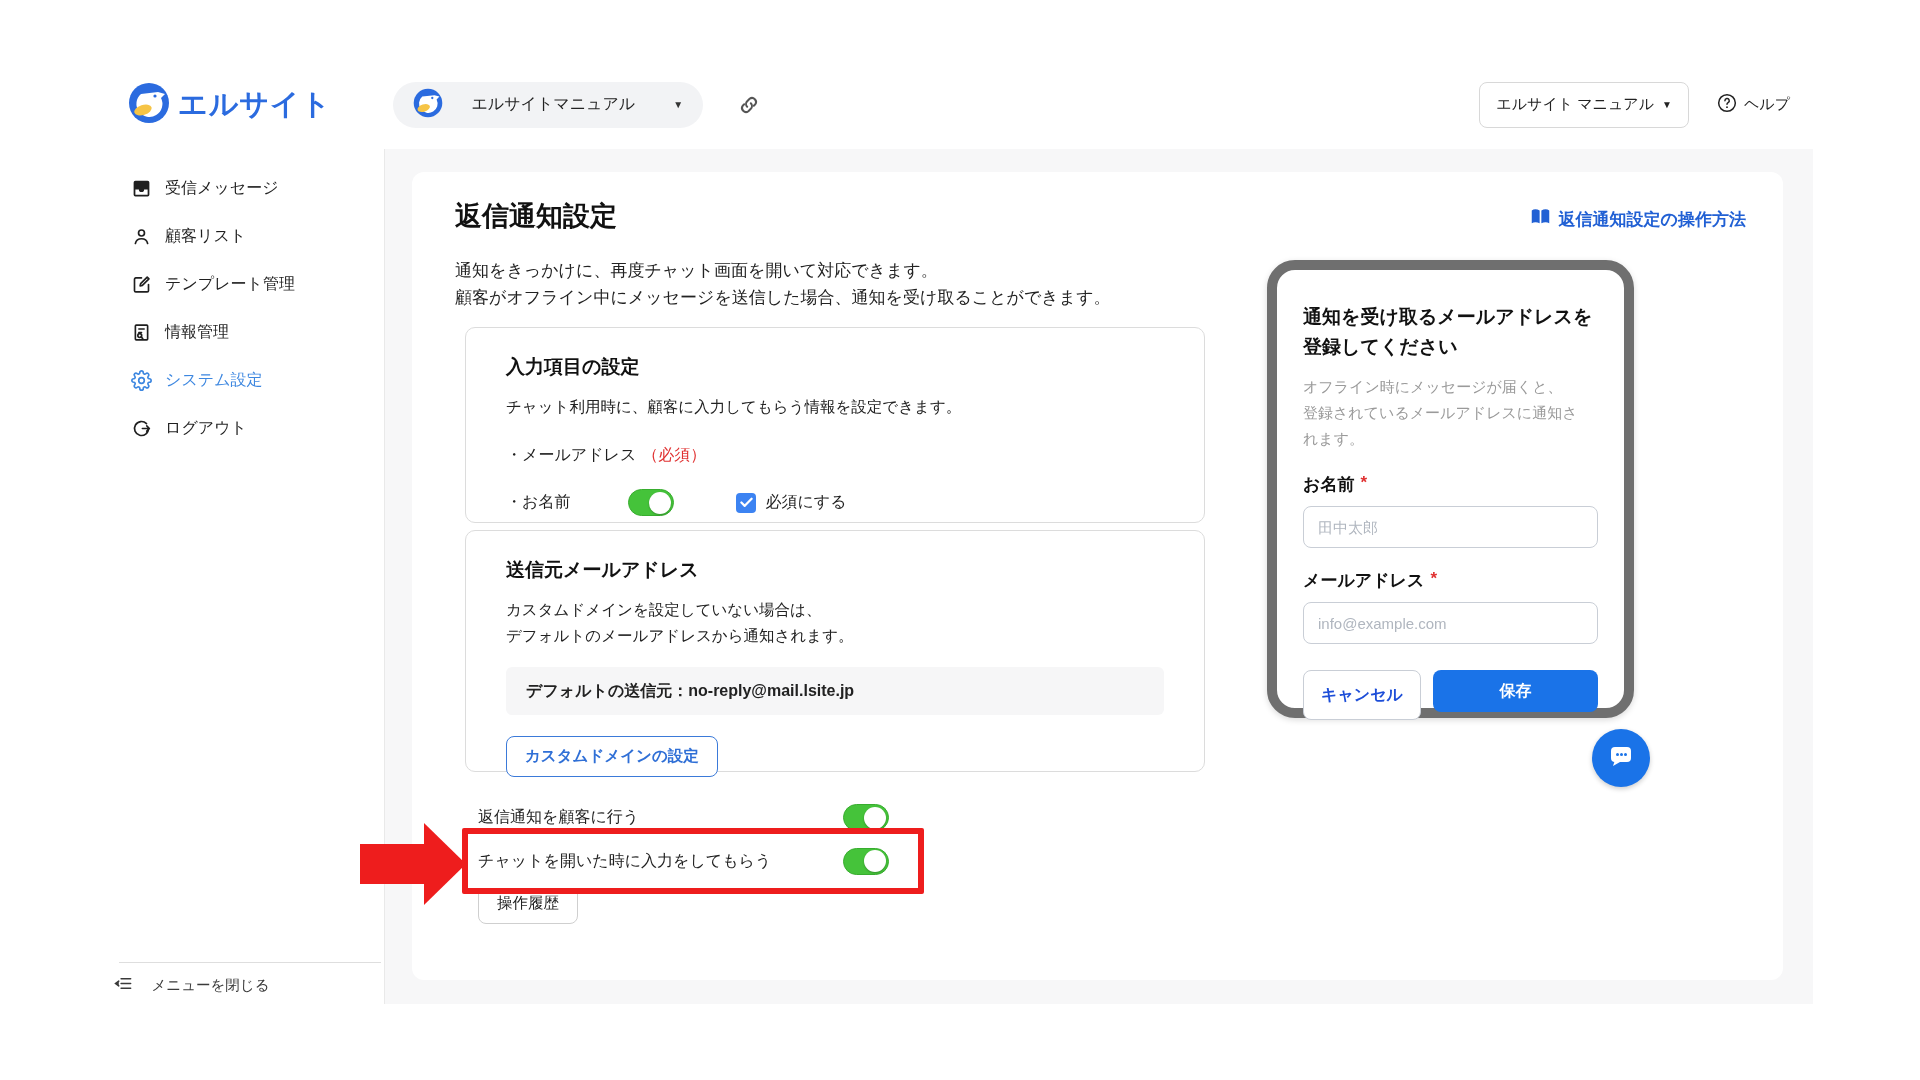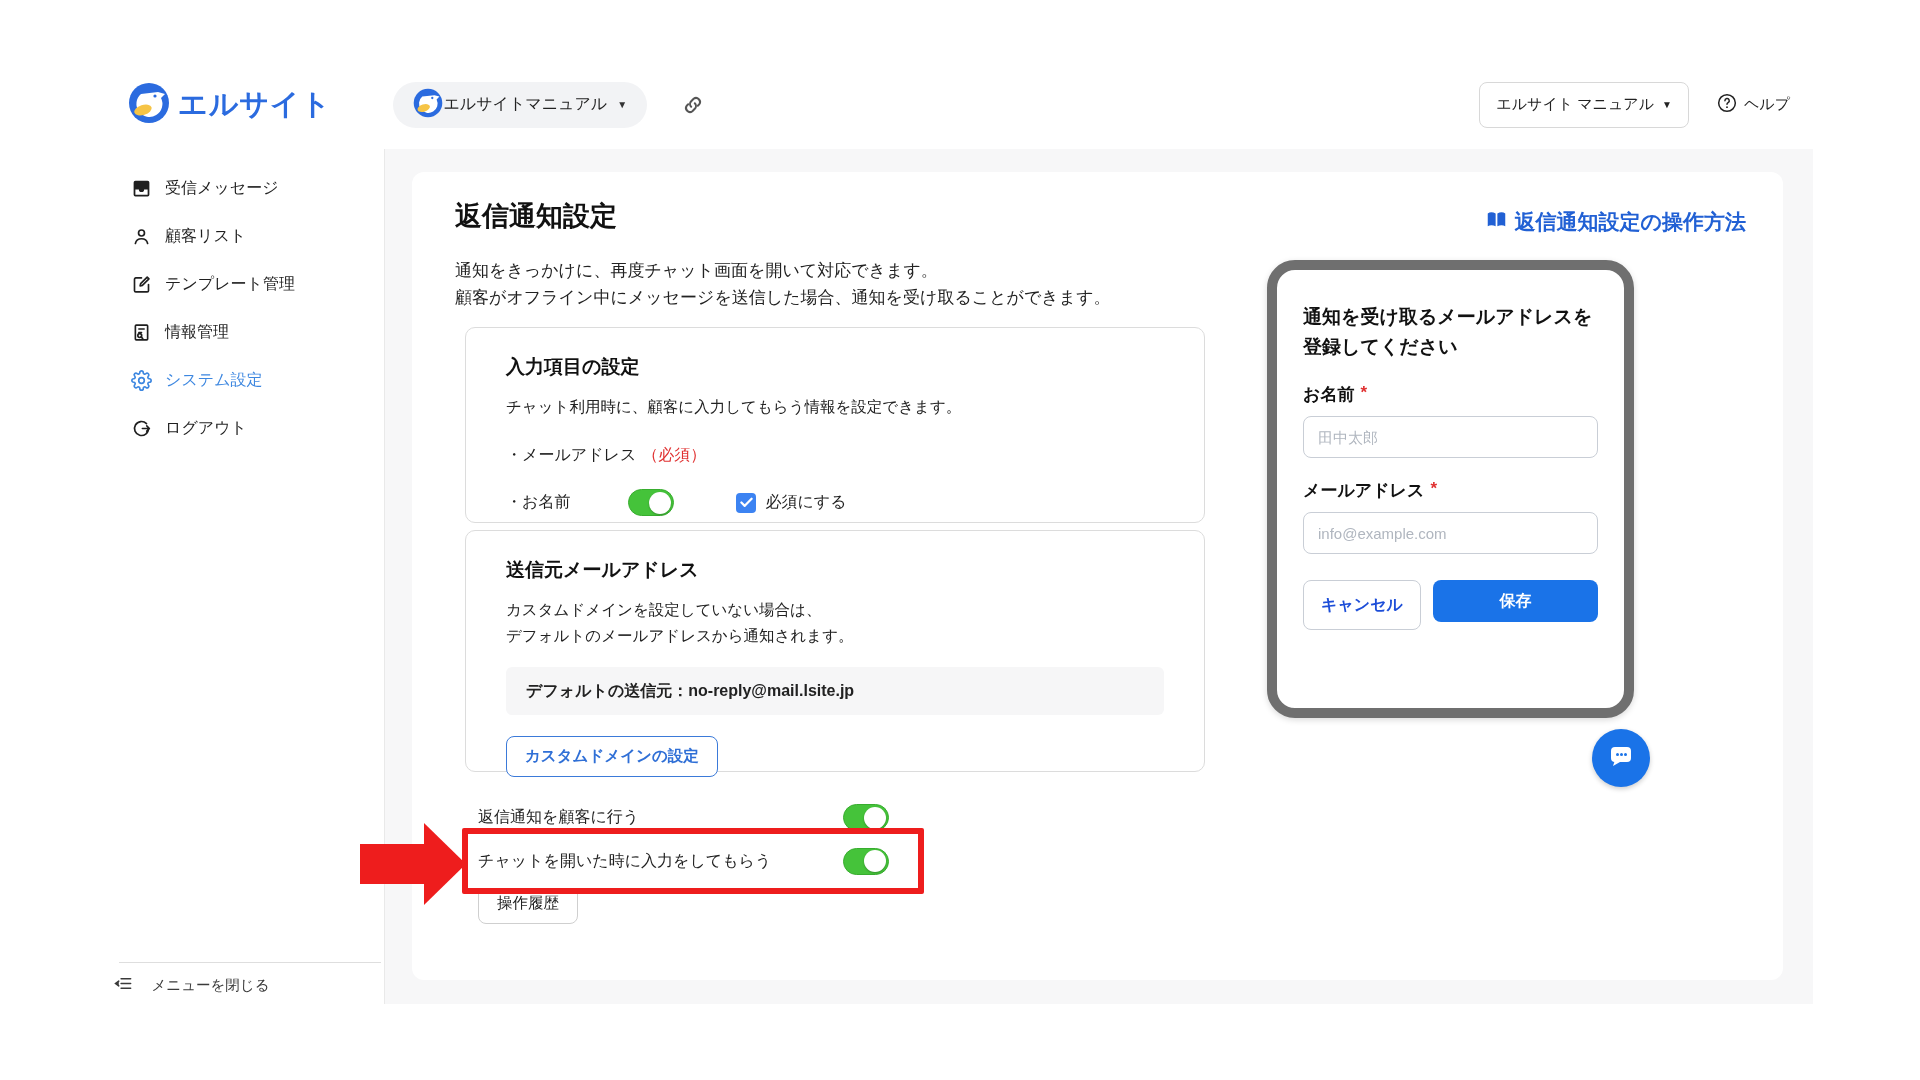--- a/index.html
+++ b/index.html
@@ -5,21 +5,21 @@
   * { margin:0; padding:0; box-sizing:border-box; }
   html,body { width:1920px; height:1080px; background:#ffffff;
     font-family:"Liberation Sans", sans-serif; color:#1f1f1f; }
   .page { position:relative; width:1920px; height:1080px; background:#fff; overflow:hidden; }
 
   
   .header { height:149px; display:flex; align-items:center; padding:60px 130px 0 128px; background:#fff; }
   .brand { display:flex; align-items:center; gap:8px; }
   .brand-name { font-size:29px; font-weight:bold; color:#2b6bdf; letter-spacing:1px; }
   .ws-pill { margin-left:62px; height:46px; border-radius:23px; background:#f2f3f5;
-    display:flex; align-items:center; gap:0; padding:0 20px; cursor:pointer; }
+    display:flex; align-items:center; gap:28px; padding:0 20px; cursor:pointer; }
   .ws-label { font-size:16px; color:#222; }
   .ws-caret { font-size:10px; color:#333; margin-left:10px; }
   .link-icon-btn { margin-left:34px; display:flex; align-items:center; }
   .spacer { flex:1; }
   .account-btn { height:46px; border:1px solid #d8d8d8; border-radius:8px; background:#fff;
     display:flex; align-items:center; gap:8px; padding:0 16px; font-size:15px; color:#222; cursor:pointer; }
   .account-caret { font-size:10px; }
   .help-btn { margin-left:28px; display:flex; align-items:center; gap:7px; font-size:15px; color:#222; cursor:pointer; }
 
   
@@ -34,21 +34,21 @@
   .collapse-row { position:absolute; bottom:8px; left:0; width:100%; display:flex; justify-content:center;
     align-items:center; gap:18px; font-size:14.5px; color:#3a3a3a; cursor:pointer; }
 
   .main { flex:0 0 1428px; background:#f7f7f8; position:relative; }
   .right-gutter { flex:1; background:#fff; }
 
   .panel { position:absolute; left:27px; top:23px; width:1371px; height:808px; background:#fff; border-radius:12px; }
 
   .page-title { position:absolute; left:43px; top:26px; font-size:27px; font-weight:bold; color:#111; }
   .doc-link { position:absolute; right:37px; top:36px; display:flex; align-items:center; gap:8px;
-    color:#2160d4; font-size:21px; font-weight:600; cursor:pointer; }
+    color:#2160d4; font-size:17px; font-weight:600; cursor:pointer; }
   .desc { position:absolute; left:43px; top:85px; font-size:17px; line-height:27px; color:#222; }
 
   .card { position:absolute; left:53px; width:740px; border:1px solid #dcdcdc; border-radius:10px;
     background:#fff; padding:26px 40px; }
   .card1 { top:155px; height:196px; }
   .card2 { top:358px; height:242px; }
   .card-title { font-size:19px; font-weight:bold; color:#111; }
   .card-desc { font-size:15.5px; color:#222; margin-top:14px; line-height:26px; }
   .field-row { display:flex; align-items:center; font-size:16px; }
   .row-email { margin-top:25px; }
@@ -311,20 +311,25 @@
           <span class="head"></span>
         </div>
 
         <button class="history-btn">操作履歴</button>
 
         <div class="phone">
           <div class="phone-title">
             <div>通知を受け取るメールアドレスを</div>
             <div>登録してください</div>
           </div>
+          <div class="phone-desc">
+            <div>オフライン時にメッセージが届くと、</div>
+            <div>登録されているメールアドレスに通知さ</div>
+            <div>れます。</div>
+          </div>
 
           <div class="phone-label">
             <span>お名前</span>
             <span class="star">*</span>
           </div>
           <input class="phone-input" type="text" placeholder="田中太郎" style="">
 
           <div class="phone-label">
             <span>メールアドレス</span>
             <span class="star">*</span>

